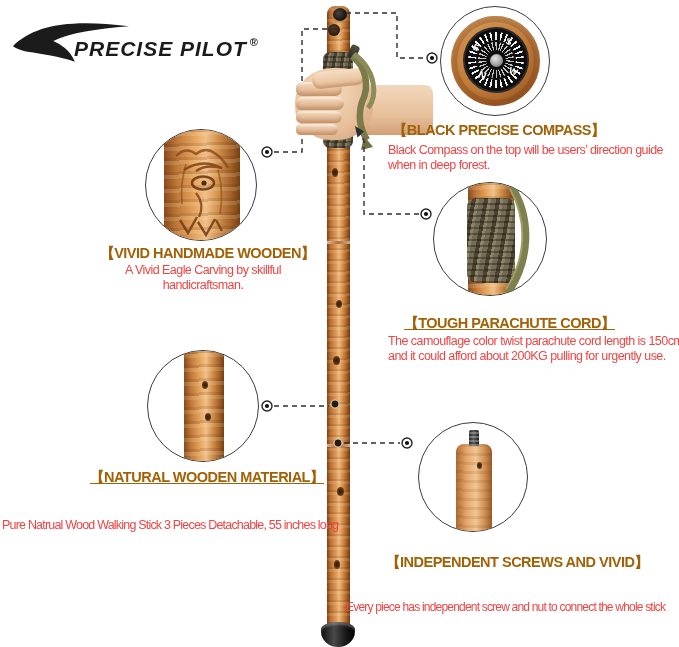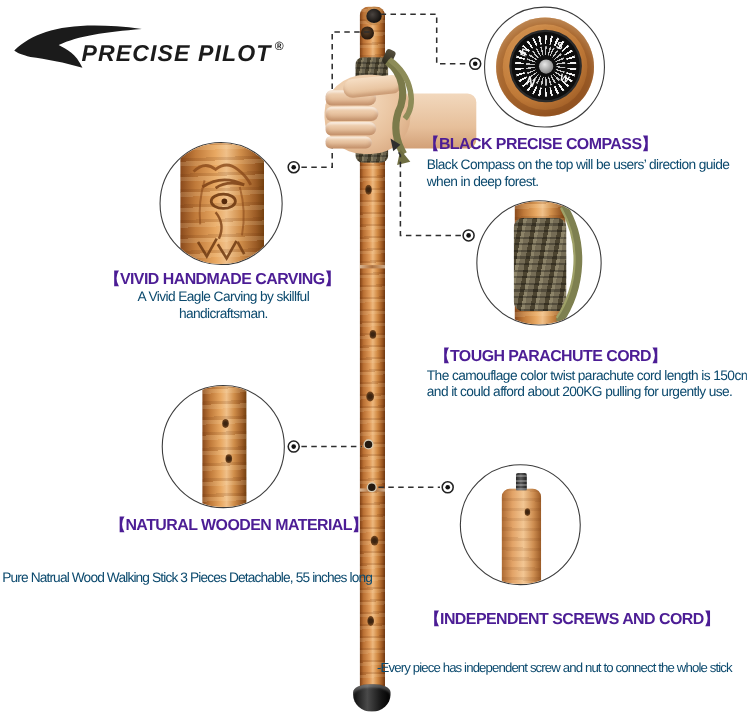--- a/index.html
+++ b/index.html
@@ -92,31 +92,31 @@
         linear-gradient(90deg,#ad6a33 0%,#e3a468 28%,#f2c693 55%,#cf8f52 80%,#9a5a26 100%);}
   .screw{left:50px;top:7px;width:10px;height:16px;border-radius:2px 2px 1px 1px;
       background:
         repeating-linear-gradient(0deg, rgba(255,255,255,.28) 0 2px, rgba(0,0,0,0) 2px 4px),
         linear-gradient(90deg,#262626,#5a5a5a 45%,#1e1e1e);}
 
   
   .overlay-svg{left:0;top:0;width:679px;height:647px;pointer-events:none;}
 
   
-  .feat-title{font-size:14.5px;font-weight:bold;letter-spacing:-0.5px;color:#4c1d95;
-      text-align:left;white-space:nowrap;}
-  .feat-desc{font-size:12.5px;letter-spacing:-0.55px;color:#0c4a6e;line-height:1.22;}
+  .feat-title{font-size:14.5px;font-weight:bold;letter-spacing:-0.5px;color:#a16207;
+      text-align:right;white-space:nowrap;}
+  .feat-desc{font-size:12.5px;letter-spacing:-0.55px;color:#ef4444;line-height:1.22;}
   .nowrap{white-space:nowrap;text-align:center;}
   .t-compass-title{left:385px;top:121px;width:220px;}
   .t-compass-desc{left:388px;top:143px;width:284px;text-align:left;}
   .t-carving-title{left:95px;top:244px;width:220px;}
   .t-carving-desc{left:90px;top:263px;width:226px;text-align:center;}
-  .t-cord-title{left:395px;top:314px;width:220px;}
+  .t-cord-title{left:395px;top:314px;width:220px;text-decoration:underline;}
   .t-cord-desc{left:388px;top:334px;width:300px;text-align:left;}
-  .t-wood-title{left:100px;top:468px;width:220px;}
+  .t-wood-title{left:90px;top:468px;width:220px;text-decoration:underline;}
   .t-wood-desc{left:2px;top:489px;width:330px;letter-spacing:-0.8px;margin-top:29px;}
   .t-screws-title{left:386px;top:553px;width:220px;}
   .t-screws-desc{left:338px;top:600px;width:332px;letter-spacing:-0.8px;font-size:12px;}
 </style>
 </head>
 <body>
 
 <div class="canvas">
 
   <div class="abs logo">
@@ -236,25 +236,25 @@
   <div class="abs detail-circle circle-screws">
     <div class="dowel">
       <div class="abs knot" style="left:21px;top:18px;width:5px;height:7px;"></div>
     </div>
     <div class="abs screw"></div>
   </div>
 
   <div class="abs feat-title t-compass-title">【BLACK PRECISE COMPASS】</div>
   <div class="abs feat-desc t-compass-desc">Black Compass on the top will be users’ direction guide when in deep forest.</div>
 
-  <div class="abs feat-title t-carving-title">【VIVID HANDMADE CARVING】</div>
+  <div class="abs feat-title t-carving-title">【VIVID HANDMADE WOODEN】</div>
   <div class="abs feat-desc t-carving-desc">A Vivid Eagle Carving by skillful handicraftsman.</div>
 
   <div class="abs feat-title t-cord-title">【TOUGH PARACHUTE CORD】</div>
   <div class="abs feat-desc t-cord-desc">The camouflage color twist parachute cord length is 150cm and it could afford about 200KG pulling for urgently use.</div>
 
   <div class="abs feat-title t-wood-title">【NATURAL WOODEN MATERIAL】</div>
   <div class="abs feat-desc nowrap t-wood-desc">Pure Natrual Wood Walking Stick 3 Pieces Detachable, 55 inches long</div>
 
-  <div class="abs feat-title t-screws-title">【INDEPENDENT SCREWS AND CORD】</div>
+  <div class="abs feat-title t-screws-title">【INDEPENDENT SCREWS AND VIVID】</div>
   <div class="abs feat-desc nowrap t-screws-desc">-Every piece has independent screw and nut to connect the whole stick</div>
 
 </div>
 
 </body></html>

